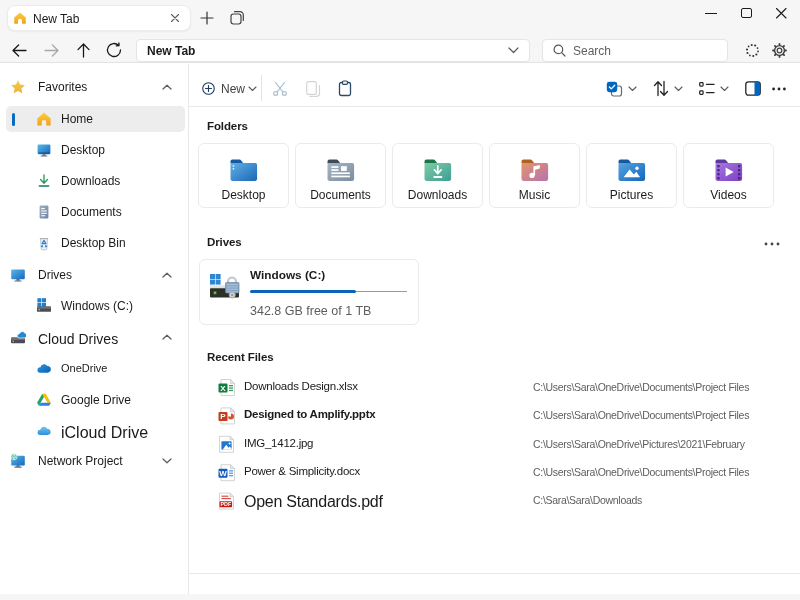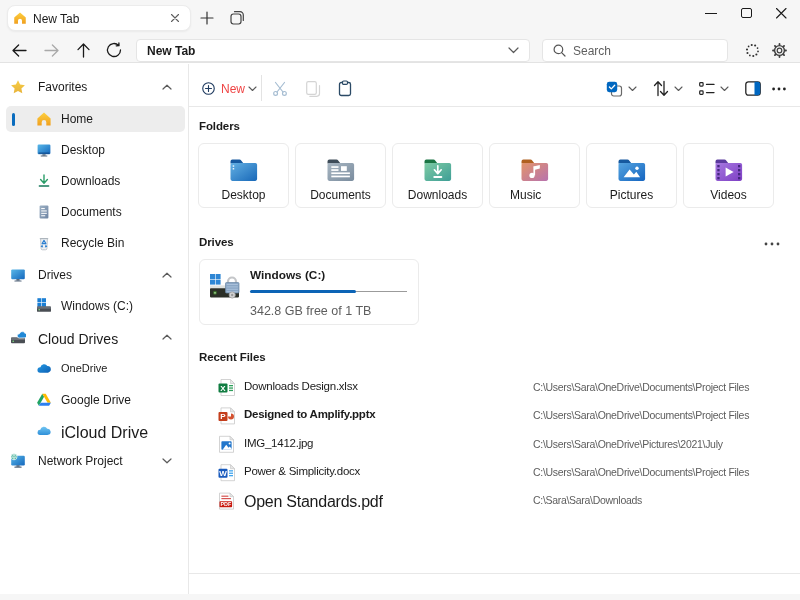--- a/index.html
+++ b/index.html
@@ -1,20 +1,20 @@
 <!DOCTYPE html>
 <html><head>
 <meta charset="utf-8">
 <style>
   * { margin:0; padding:0; box-sizing:border-box; }
   html,body { width:800px; height:600px; overflow:hidden; }
   body { font-family:"Liberation Sans", sans-serif; color:#1b1b1b; background:#fff; position:relative; }
   .abs { position:absolute; }
   svg { display:block; }
-  .hd { font-size:11.5px; font-weight:bold; color:#1b1b1b; letter-spacing:-0.1px; }
+  .hd { font-size:11.5px; font-weight:bold; color:#1b1b1b; letter-spacing:-0.1px;margin-left:8px; }
 </style>
 </head>
 <body>
 
 <div class="abs" style="left:0;top:0;width:800px;height:63px;background:#f6f6f6;border-bottom:1px solid #e3e3e3;"></div>
 
 <div class="abs" style="left:7px;top:5px;width:184px;height:26px;background:#fff;border:1px solid #ececec;border-radius:8px;box-shadow:0 1px 2px rgba(0,0,0,0.05);"></div>
 <div class="abs" style="left:13px;top:11px;">
 <svg width="14" height="14" viewBox="0 0 16 16">
   <defs>
@@ -201,21 +201,21 @@
 
 <div class="abs" style="left:36px;top:235px;">
 <svg width="16" height="16" viewBox="0 0 16 16">
   <path d="M4.6 3.6 H11.4 L10.9 13.6 A1.3 1.3 0 0 1 9.6 14.8 H6.4 A1.3 1.3 0 0 1 5.1 13.6 Z" fill="#eef1f4" stroke="#a8b0b8" stroke-width="0.7"></path>
   <path d="M4.2 3.6 H11.8" stroke="#a8b0b8" stroke-width="0.9" stroke-linecap="round"></path>
   <path d="M8 5.4 L9.9 8.6 H6.1 Z" fill="none" stroke="#2b7fd0" stroke-width="1.1" stroke-linejoin="round"></path>
   <path d="M6.3 9.4 L7.2 12.4 L4.6 11.8 Z" fill="#2b7fd0"></path>
   <path d="M9.7 9.4 L11.4 11.8 L8.8 12.4 Z" fill="#2b7fd0"></path>
 </svg>
 </div>
-<div class="abs" style="left:61px;top:236px;font-size:12px;">Recycle Bin</div>
+<div class="abs" style="left:61px;top:236px;font-size:12px;">Desktop Bin</div>
 
 <div class="abs" style="left:10px;top:267px;">
 <svg width="16" height="16" viewBox="0 0 16 16">
   <defs>
         <linearGradient id="mong2" x1="0" y1="0" x2="1" y2="1">
           <stop offset="0" stop-color="#58b7e8"></stop>
           <stop offset="1" stop-color="#1467bd"></stop>
         </linearGradient>
       </defs>
   <rect x="1.2" y="2.4" width="13.6" height="9.8" rx="1.2" fill="url(#mong2)"></rect>
@@ -316,21 +316,21 @@
   </div>
 
 <div class="abs" style="left:189px;top:106px;width:611px;height:1px;background:#e8e8e8;"></div>
 
 <div class="abs" style="left:202px;top:82px;">
 <svg width="13" height="13" viewBox="0 0 14 14">
       <circle cx="7" cy="7" r="6.2" fill="none" stroke="#1e3a5f" stroke-width="1.2"></circle>
       <path d="M7 3.8 V10.2 M3.8 7 H10.2" stroke="#1e3a5f" stroke-width="1.2" stroke-linecap="round"></path>
     </svg>
 </div>
-<div class="abs" style="left:221px;top:82px;font-size:12px;color:#ef4444;">New</div>
+<div class="abs" style="left:221px;top:82px;font-size:12px;color:#404040;">New</div>
 <div class="abs" style="left:248px;top:86px;">
 <svg width="9" height="6" viewBox="0 0 9 6">
       <path d="M1 1 L4.5 4.5 L8 1" fill="none" stroke="#5a5a5a" stroke-width="1.1" stroke-linecap="round" stroke-linejoin="round"></path>
     </svg>
 </div>
 <div class="abs" style="left:261px;top:75px;width:1px;height:26px;background:#e3e3e3;"></div>
 
 <div class="abs" style="left:272px;top:81px;">
 <svg width="16" height="16" viewBox="0 0 16 16">
   <path d="M3.5 1.5 L11 11 M12.5 1.5 L5 11" stroke="#a6bdd2" stroke-width="1.2" stroke-linecap="round"></path>
@@ -491,21 +491,21 @@
 
 <div class="abs" style="left:198px;top:143px;width:91px;height:65px;border:1px solid #ebebeb;border-radius:6px;"></div>
 <div class="abs" style="left:295px;top:143px;width:91px;height:65px;border:1px solid #ebebeb;border-radius:6px;"></div>
 <div class="abs" style="left:392px;top:143px;width:91px;height:65px;border:1px solid #ebebeb;border-radius:6px;"></div>
 <div class="abs" style="left:489px;top:143px;width:91px;height:65px;border:1px solid #ebebeb;border-radius:6px;"></div>
 <div class="abs" style="left:586px;top:143px;width:91px;height:65px;border:1px solid #ebebeb;border-radius:6px;"></div>
 <div class="abs" style="left:683px;top:143px;width:91px;height:65px;border:1px solid #ebebeb;border-radius:6px;"></div>
 <div class="abs" style="left:198px;top:188px;width:91px;text-align:center;font-size:12px;">Desktop</div>
 <div class="abs" style="left:295px;top:188px;width:91px;text-align:center;font-size:12px;">Documents</div>
 <div class="abs" style="left:392px;top:188px;width:91px;text-align:center;font-size:12px;">Downloads</div>
-<div class="abs" style="left:510px;top:188px;width:91px;text-align:left;font-size:12px;">Music</div>
+<div class="abs" style="left:489px;top:188px;width:91px;text-align:center;font-size:12px;">Music</div>
 <div class="abs" style="left:586px;top:188px;width:91px;text-align:center;font-size:12px;">Pictures</div>
 <div class="abs" style="left:683px;top:188px;width:91px;text-align:center;font-size:12px;">Videos</div>
 
 <div class="abs hd" style="left:199px;top:236px;">Drives</div>
 <div class="abs" style="left:764px;top:236px;">
 <svg width="16" height="14" viewBox="0 0 16 14">
       <circle cx="2" cy="8" r="1.4" fill="#444"></circle>
       <circle cx="8" cy="8" r="1.4" fill="#444"></circle>
       <circle cx="14" cy="8" r="1.4" fill="#444"></circle>
     </svg>
@@ -591,18 +591,18 @@
 </svg>
 
 <div class="abs" style="left:244px;top:380px;font-size:11.5px;letter-spacing:-0.25px;">Downloads Design.xlsx</div>
 <div class="abs" style="left:244px;top:408px;font-size:11.5px;letter-spacing:-0.25px;font-weight:bold;">Designed to Amplify.pptx</div>
 <div class="abs" style="left:244px;top:437px;font-size:11.5px;letter-spacing:-0.25px;">IMG_1412.jpg</div>
 <div class="abs" style="left:244px;top:465px;font-size:11.5px;letter-spacing:-0.25px;">Power &amp; Simplicity.docx</div>
 <div class="abs" style="left:244px;top:493px;font-size:16px;letter-spacing:-0.25px;">Open Standards.pdf</div>
 
 <div class="abs" style="left:533px;top:381px;font-size:10.5px;color:#5d5d5d;letter-spacing:-0.3px;">C:\Users\Sara\OneDrive\Documents\Project Files</div>
 <div class="abs" style="left:533px;top:409px;font-size:10.5px;color:#5d5d5d;letter-spacing:-0.3px;">C:\Users\Sara\OneDrive\Documents\Project Files</div>
-<div class="abs" style="left:533px;top:438px;font-size:10.5px;color:#5d5d5d;letter-spacing:-0.3px;">C:\Users\Sara\OneDrive\Pictures\2021\July</div>
+<div class="abs" style="left:533px;top:438px;font-size:10.5px;color:#5d5d5d;letter-spacing:-0.3px;">C:\Users\Sara\OneDrive\Pictures\2021\February</div>
 <div class="abs" style="left:533px;top:466px;font-size:10.5px;color:#5d5d5d;letter-spacing:-0.3px;">C:\Users\Sara\OneDrive\Documents\Project Files</div>
 <div class="abs" style="left:533px;top:494px;font-size:10.5px;color:#5d5d5d;letter-spacing:-0.3px;">C:\Sara\Sara\Downloads</div>
 
 <div class="abs" style="left:189px;top:573px;width:611px;height:1px;background:#e8e8e8;"></div>
 <div class="abs" style="left:0;top:594px;width:800px;height:6px;background:#f6f6f6;"></div>
 
 </body></html>

